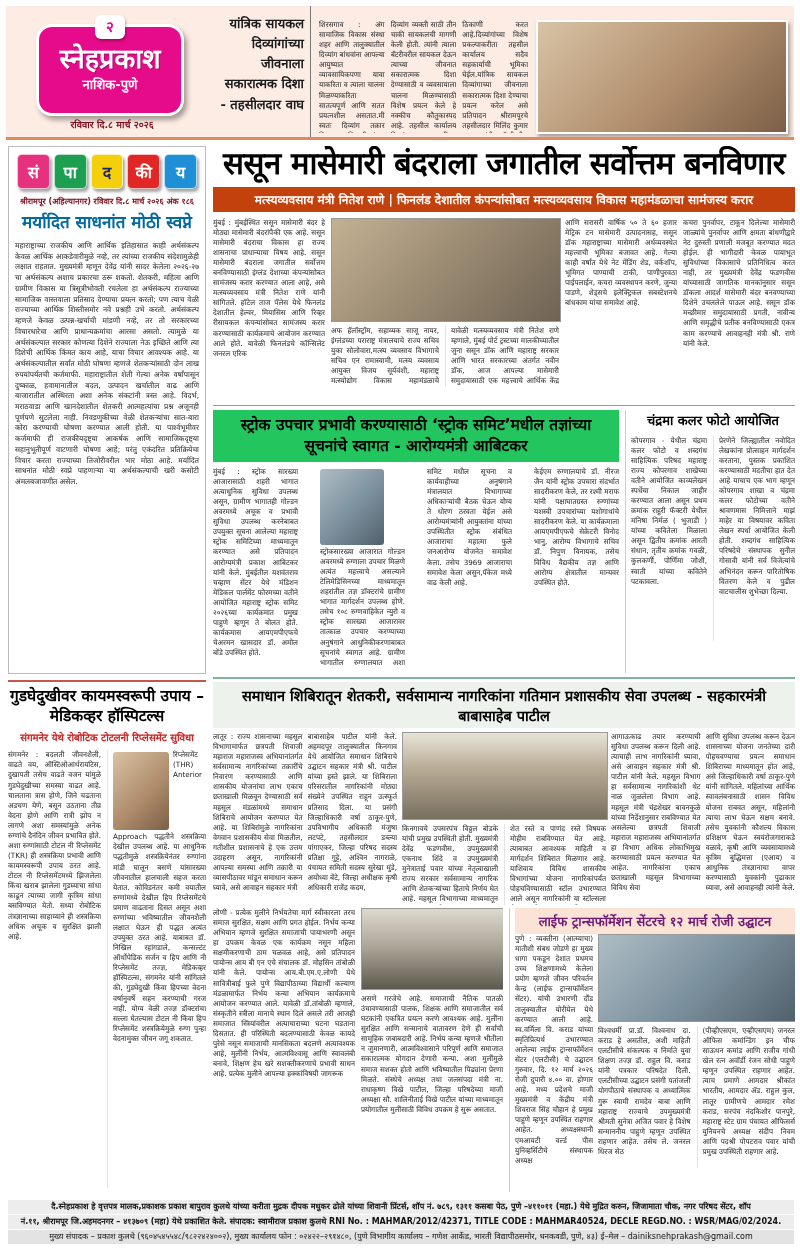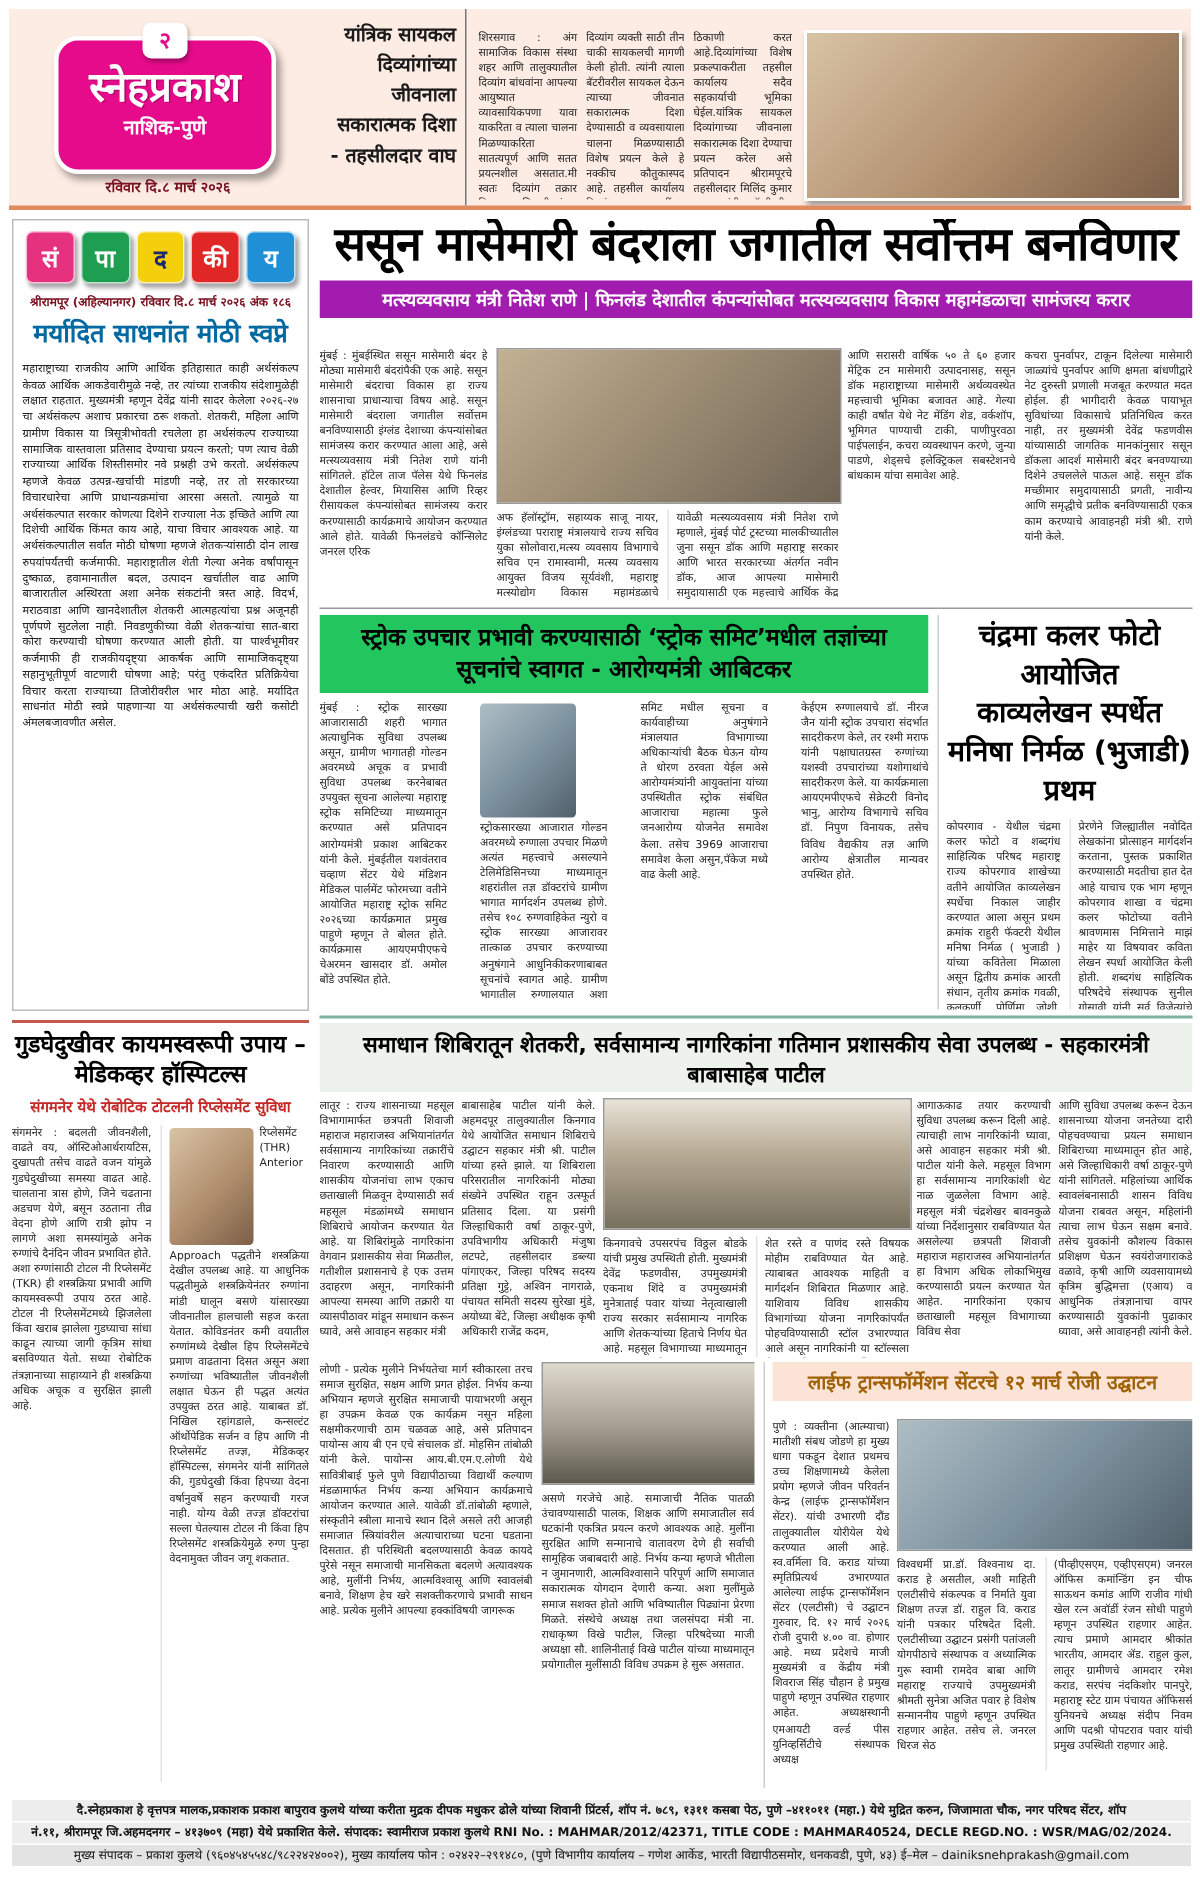--- a/index.html
+++ b/index.html
@@ -42,36 +42,36 @@
   .ed-tile{width:33px;height:33px;border-radius:5px;color:#fff;font-weight:bold;font-size:16px;
            display:flex;align-items:center;justify-content:center;box-shadow:2px 3px 3px rgba(0,0,0,.35);
            border:1px solid rgba(255,255,255,.7);}
   .ed-dateline{text-align:center;color:#7a1020;font-weight:bold;font-size:8px;margin:4px 0;}
   .ed-headline{text-align:center;font-weight:bold;font-size:17px;margin:4px 0 8px 0;color:#0369a1;}
   .ed-body{font-size:7.4px;line-height:1.45;text-align:justify;color:#222;}
   
   .lead{left:213px;top:146px;width:582px;height:260px;overflow:hidden;border-bottom:1px solid #999;}
   .lead-headline{font-weight:bold;font-size:31px;text-align:center;line-height:1.15;color:#000;
                  letter-spacing:-.5px;}
-  .lead-subhead{background:#a21caf;color:#fff;font-weight:bold;font-size:12px;text-align:center;
-                padding:4px 2px;margin:5px 0 20px 0;}
+  .lead-subhead{background:#c2410c;color:#fff;font-weight:bold;font-size:12px;text-align:center;
+                padding:4px 2px;margin:5px 0 6px 0;}
   .lead-body{display:flex;gap:6px;height:168px;overflow:hidden;}
   .lead-mid{flex:none;width:228px;display:flex;flex-direction:column;gap:4px;}
   .lead-mid .photo{width:100%;height:102px;border:1px solid #999;}
   .lead-mid .cols{flex:1;}
   .lead-body > .col{flex:none;}
   
   .stroke{left:213px;top:410px;width:406px;height:263px;overflow:hidden;}
   .stroke-headline{background:#22c55e;text-align:center;font-weight:bold;font-size:15.5px;
                    line-height:1.35;padding:5px 4px;margin-bottom:5px;color:#000;}
   .stroke-body{display:flex;gap:22px;height:200px;overflow:hidden;}
   .stroke-photo{float:left;width:64px;height:76px;margin:2px 4px 2px 0;border-radius:3px;}
   
   .chandrama{left:625px;top:410px;width:170px;height:263px;overflow:hidden;border-left:1px solid #ccc;padding-left:5px;}
-  .ch-headline{font-weight:bold;font-size:19px;text-align:center;line-height:1.35;margin:2px 0 6px 0;color:#000;}
+  .ch-headline{font-weight:bold;font-size:13px;text-align:center;line-height:1.35;margin:2px 0 6px 0;color:#000;}
   .chandrama .cols{height:205px;}
   
   .knee{left:8px;top:680px;width:198px;height:512px;overflow:hidden;border-top:2px solid #c4584f;padding-top:4px;}
   .knee-headline{font-weight:bold;font-size:15.5px;text-align:center;line-height:1.3;color:#000;}
   .knee-subhead{color:#c62828;font-weight:bold;font-size:10px;text-align:center;margin:4px 0 6px 0;}
   .knee .cols{height:438px;}
   .knee-photo{float:left;width:56px;height:78px;margin:2px 4px 2px 0;border-radius:3px;}
   
   .samadhan{left:213px;top:677px;width:582px;height:228px;overflow:hidden;border-top:2px solid #7fb3a0;padding-top:3px;}
   .sam-headline{background:#eef2ec;font-weight:bold;font-size:14.5px;text-align:center;padding:3px 2px;
@@ -81,21 +81,21 @@
   .sam-mid .photo-crowd{width:100%;height:88px;border:1px solid #999;}
   
   .nirbhay{left:213px;top:908px;width:290px;height:284px;overflow:hidden;}
   .nir-headline{font-weight:bold;font-size:17.5px;text-align:center;line-height:1.3;margin:2px 0 5px 0;color:#000;}
   .nir-body{display:flex;gap:6px;height:218px;overflow:hidden;}
   .nir-right{flex:none;width:142px;display:flex;flex-direction:column;gap:4px;}
   .nir-right .photo-hall{width:100%;height:80px;border:1px solid #999;}
   
   .life{left:509px;top:908px;width:286px;height:284px;overflow:hidden;border-left:1px solid #ccc;padding-left:5px;}
   .life-headline{background:#fbe4d6;font-weight:bold;font-size:13px;text-align:center;padding:4px 2px;
-                 margin-bottom:12px;color:#a16207;}
+                 margin-bottom:0;color:#701a75;}
   .life-body{display:flex;gap:5px;height:234px;overflow:hidden;}
   .life-left{flex:none;width:78px;}
   .life-right{flex:1;display:flex;flex-direction:column;gap:4px;}
   .life-right .photo-cool{width:100%;height:86px;border:1px solid #999;}
   
   .footer{left:8px;top:1200px;width:786px;height:52px;font-size:8px;line-height:1.5;text-align:center;
           color:#111;}
   .footer .f-line{background:#ededed;padding:1px 3px;margin-bottom:1px;font-weight:bold;}
   .footer .f-line3{background:#e3e3e3;font-weight:normal;}
 </style>
@@ -161,21 +161,20 @@
         <span>स्ट्रोकसारख्या आजारात गोल्डन अवरमध्ये रुग्णाला उपचार मिळणे अत्यंत महत्त्वाचे असल्याने टेलिमेडिसिनच्या माध्यमातून शहरांतील तज्ञ डॉक्टरांचे ग्रामीण भागात मार्गदर्शन उपलब्ध होणे. तसेच १०८ रुग्णवाहिकेत न्युरो व स्ट्रोक सारख्या आजारावर तात्काळ उपचार करण्याच्या अनुषंगाने आधुनिकीकरणाबाबत सूचनांचे स्वागत आहे. ग्रामीण भागातील रुग्णालयात अशा आजाराबाबत काही खाटा आरक्षित ठेवण्याबाबतही विचार विनिमय व्हावा.</span>
       </div>
       <div class="col">समिट मधील सूचना व कार्यवाहीच्या अनुषंगाने मंत्रालयात विभागाच्या अधिकाऱ्यांची बैठक घेऊन योग्य ते धोरण ठरवता येईल असे आरोग्यमंत्र्यांनी आयुक्तांना यांच्या उपस्थितीत स्ट्रोक संबंधित आजाराचा महात्मा फुले जनआरोग्य योजनेत समावेश केला. तसेच 3969 आजाराचा समावेश केला असुन,पॅकेज मध्ये वाढ केली आहे.</div>
       <div class="col">केईएम रुग्णालयाचे डॉ. नीरज जैन यांनी स्ट्रोक उपचारा संदर्भात सादरीकरण केले, तर रश्मी मराफ यांनी पक्षाघातग्रस्त रुग्णांच्या यशस्वी उपचारांच्या यशोगाथांचे सादरीकरण केले. या कार्यक्रमाला आयएमपीएफचे सेक्रेटरी विनोद भानु, आरोग्य विभागाचे सचिव डॉ. निपुण विनायक, तसेच विविध वैद्यकीय तज्ञ आणि आरोग्य क्षेत्रातील मान्यवर उपस्थित होते.</div>
     </div>
   </div>
 
   <div class="abs chandrama">
     <div class="ch-headline">
       <div>चंद्रमा कलर फोटो आयोजित</div>
-      <div>काव्यलेखन स्पर्धेत मनिषा निर्मळ (भुजाडी) प्रथम</div>
     </div>
     <div class="cols">
       <div class="col">कोपरगाव - येथील चंद्रमा कलर फोटो व शब्दगंध साहित्यिक परिषद महाराष्ट्र राज्य कोपरगाव शाखेच्या वतीने आयोजित काव्यलेखन स्पर्धेचा निकाल जाहीर करण्यात आला असून प्रथम क्रमांक राहुरी फॅक्टरी येथील मनिषा निर्मळ ( भुजाडी ) यांच्या कवितेला मिळाला असून द्वितीय क्रमांक आरती संधान, तृतीय क्रमांक गवळी, कुलकर्णी, पोर्णिमा जोशी, स्वाती यांच्या कवितेने पटकावला.</div>
       <div class="col">प्रेरणेने जिल्ह्यातील नवोदित लेखकांना प्रोत्साहन मार्गदर्शन करताना, पुस्तक प्रकाशित करण्यासाठी मदतीचा हात देत आहे याचाच एक भाग म्हणून कोपरगाव शाखा व चंद्रमा कलर फोटोच्या वतीने श्रावणमास निमित्ताने माझं माहेर या विषयावर कविता लेखन स्पर्धा आयोजित केली होती. शब्दगंध साहित्यिक परिषदेचे संस्थापक सुनील गोसावी यांनी सर्व विजेत्यांचे अभिनंदन करून पारितोषिक वितरण केले व पुढील वाटचालीस शुभेच्छा दिल्या.</div>
     </div>
   </div>
 
   <div class="abs knee">
     <div class="knee-headline">गुडघेदुखीवर कायमस्वरूपी उपाय – मेडिकव्हर हॉस्पिटल्स</div>
     <div class="knee-subhead">संगमनेर येथे रोबोटिक टोटलनी रिप्लेसमेंट सुविधा</div>

